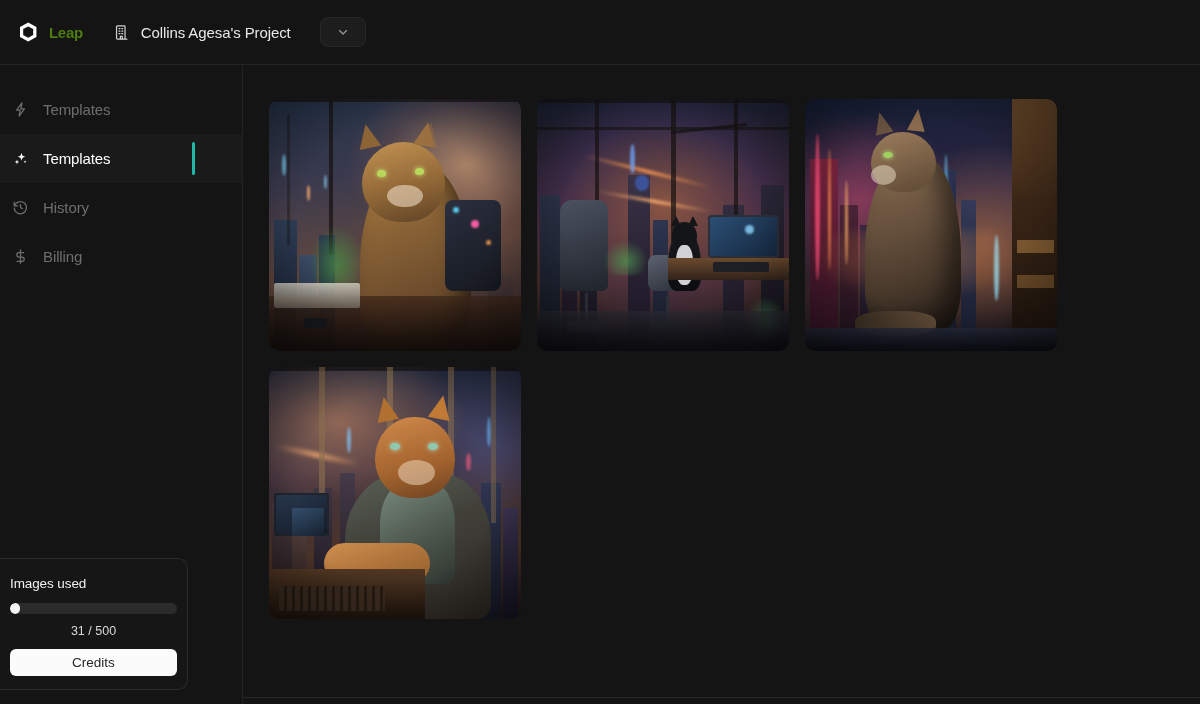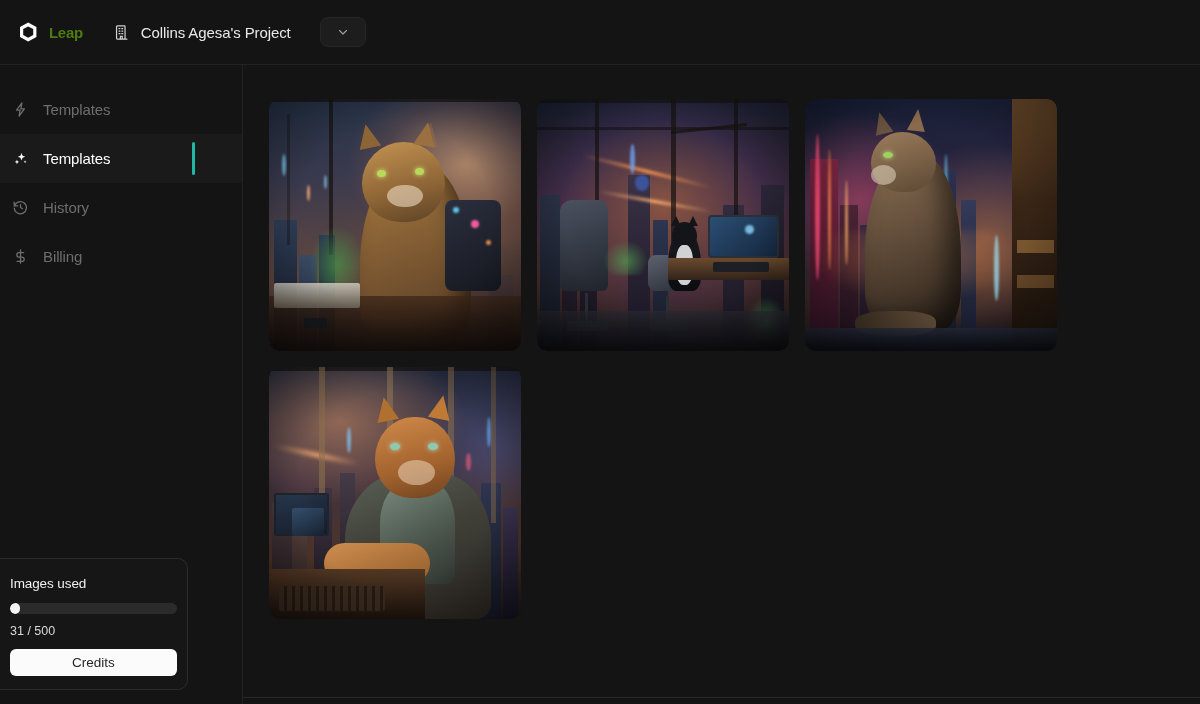--- a/index.html
+++ b/index.html
@@ -162,20 +162,21 @@
     position: absolute;
     left: 0; top: 0; bottom: 0;
     width: 6%;
     background: #f5f5f5;
     border-radius: 6px;
   }
   .credits-count {
     color: #d9d9d9;
     font-size: 12.5px;
     margin-bottom: 11px;
+    text-align: center;
   }
   .upgrade-btn {
     display: block;
     width: 100%;
     height: 27px;
     line-height: 25px;
     text-align: center;
     background: #fbfbfb;
     color: #262626;
     border: none;

